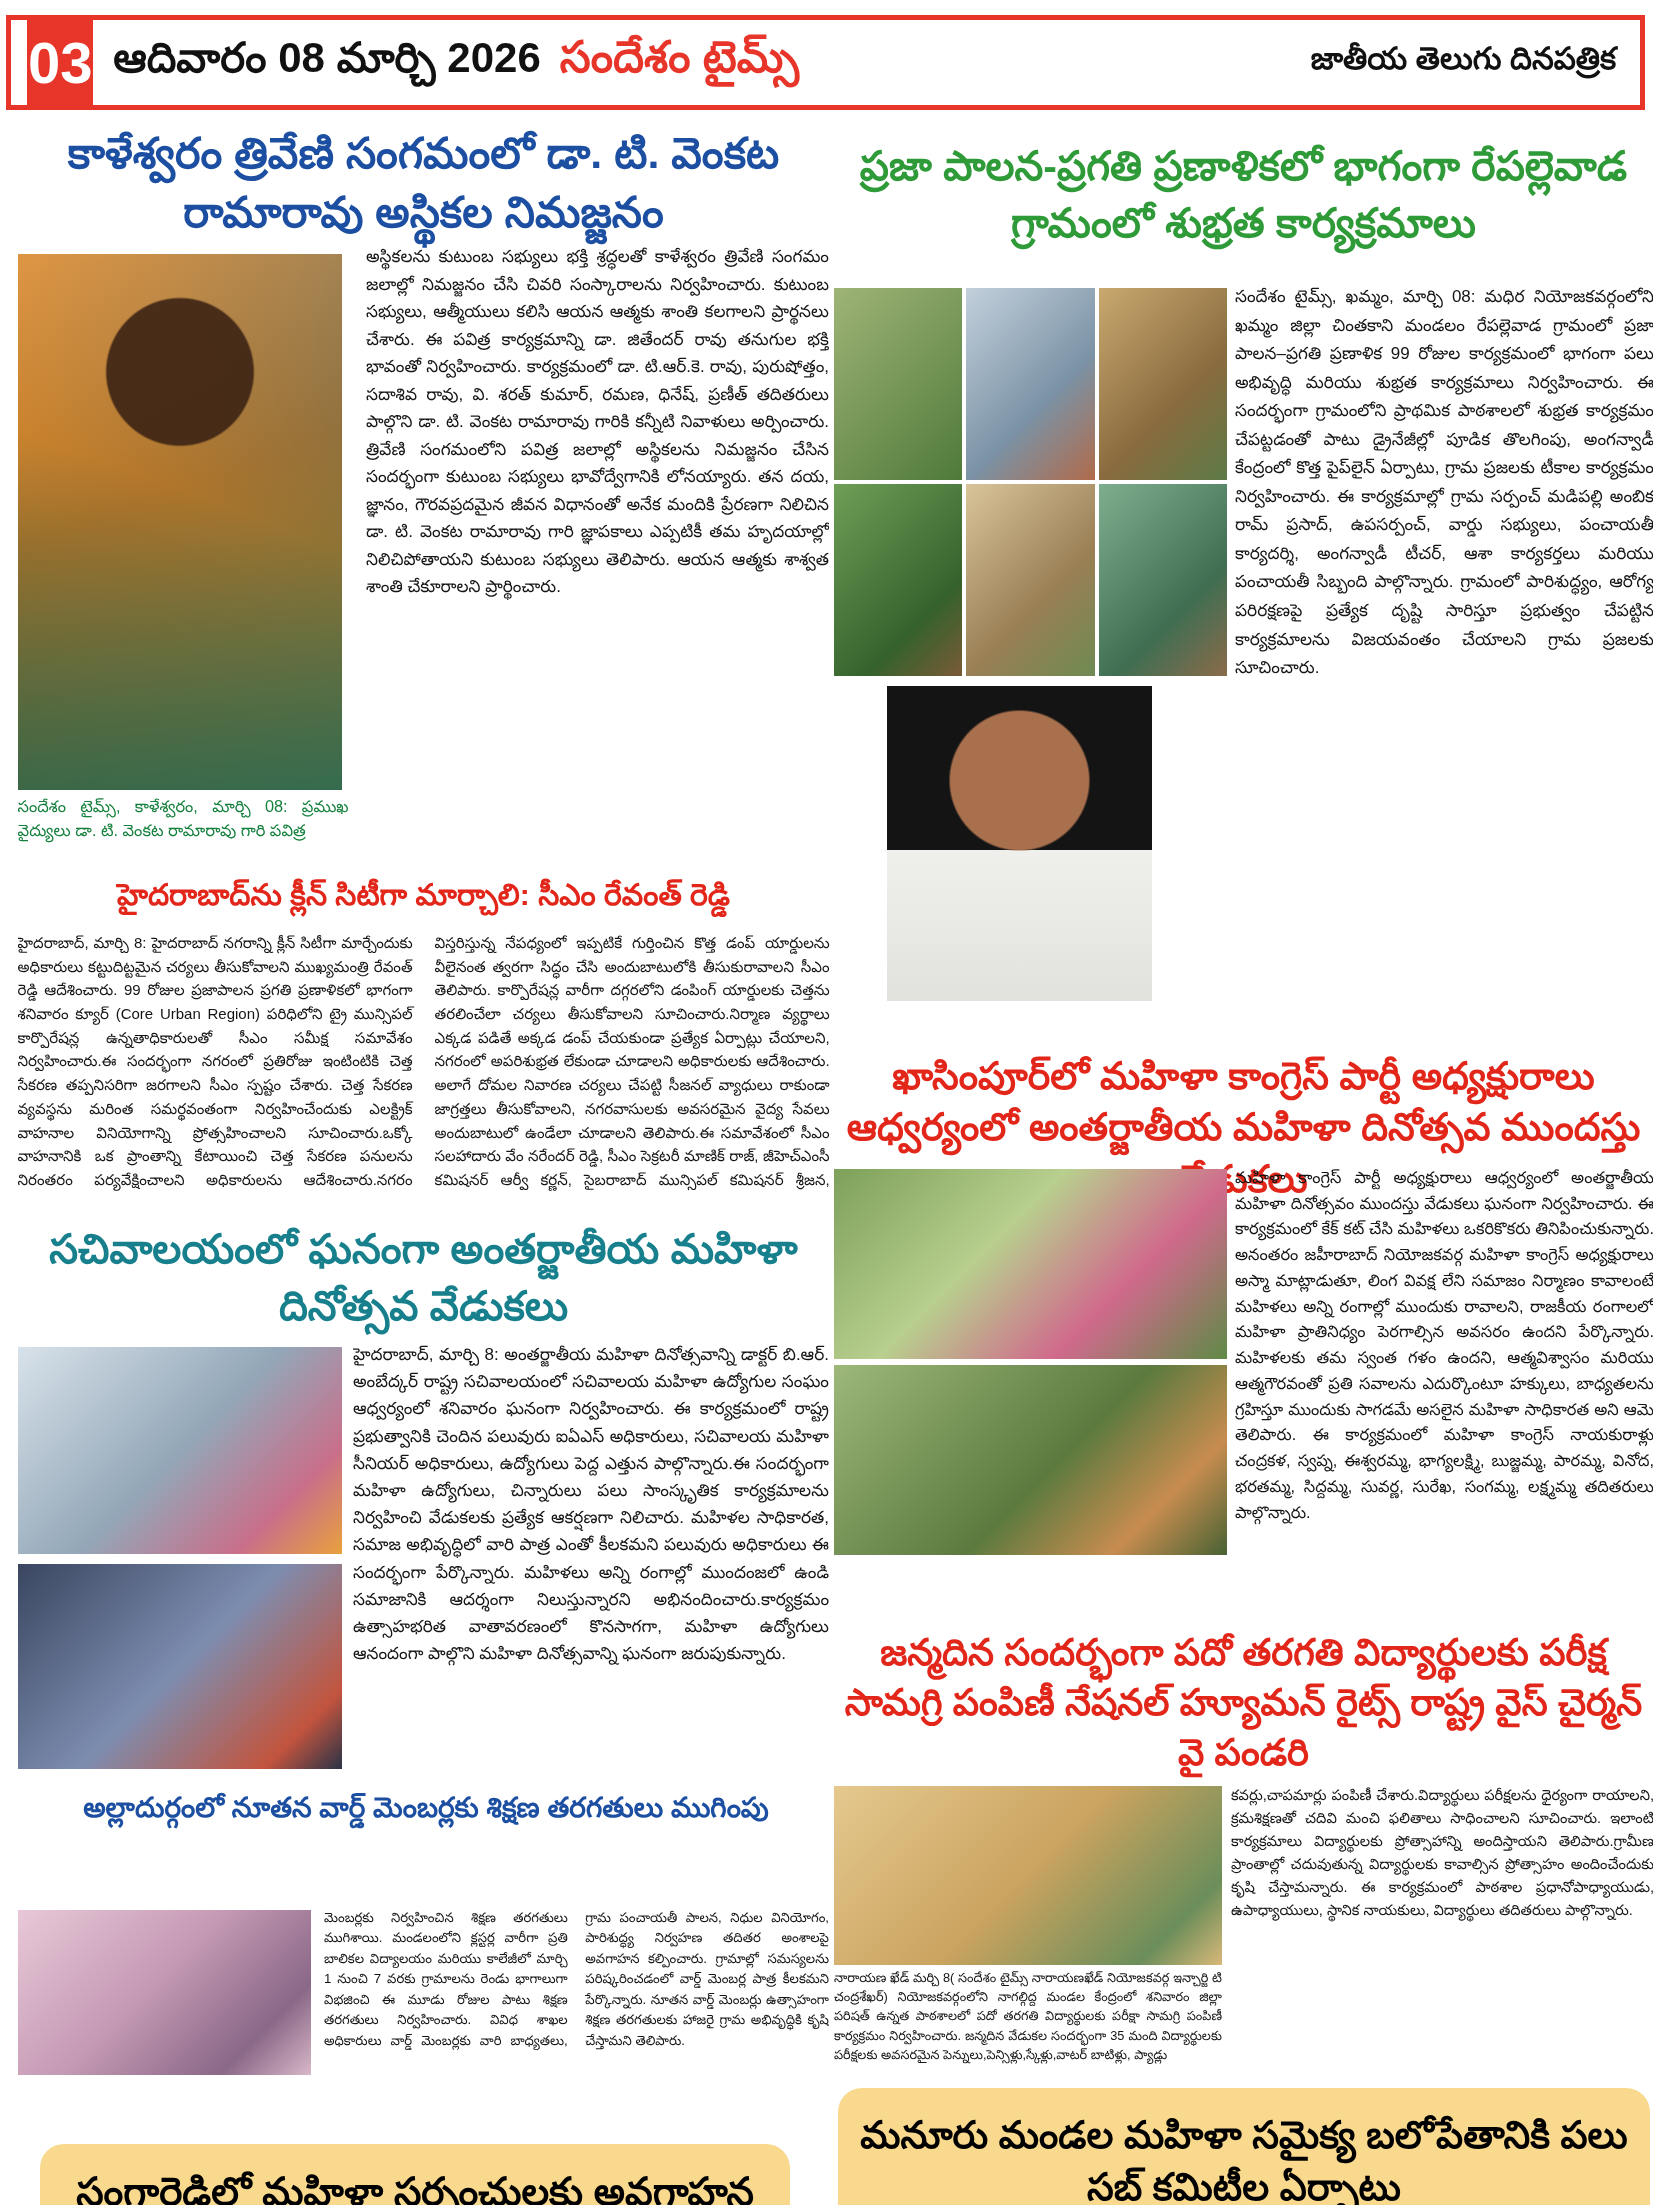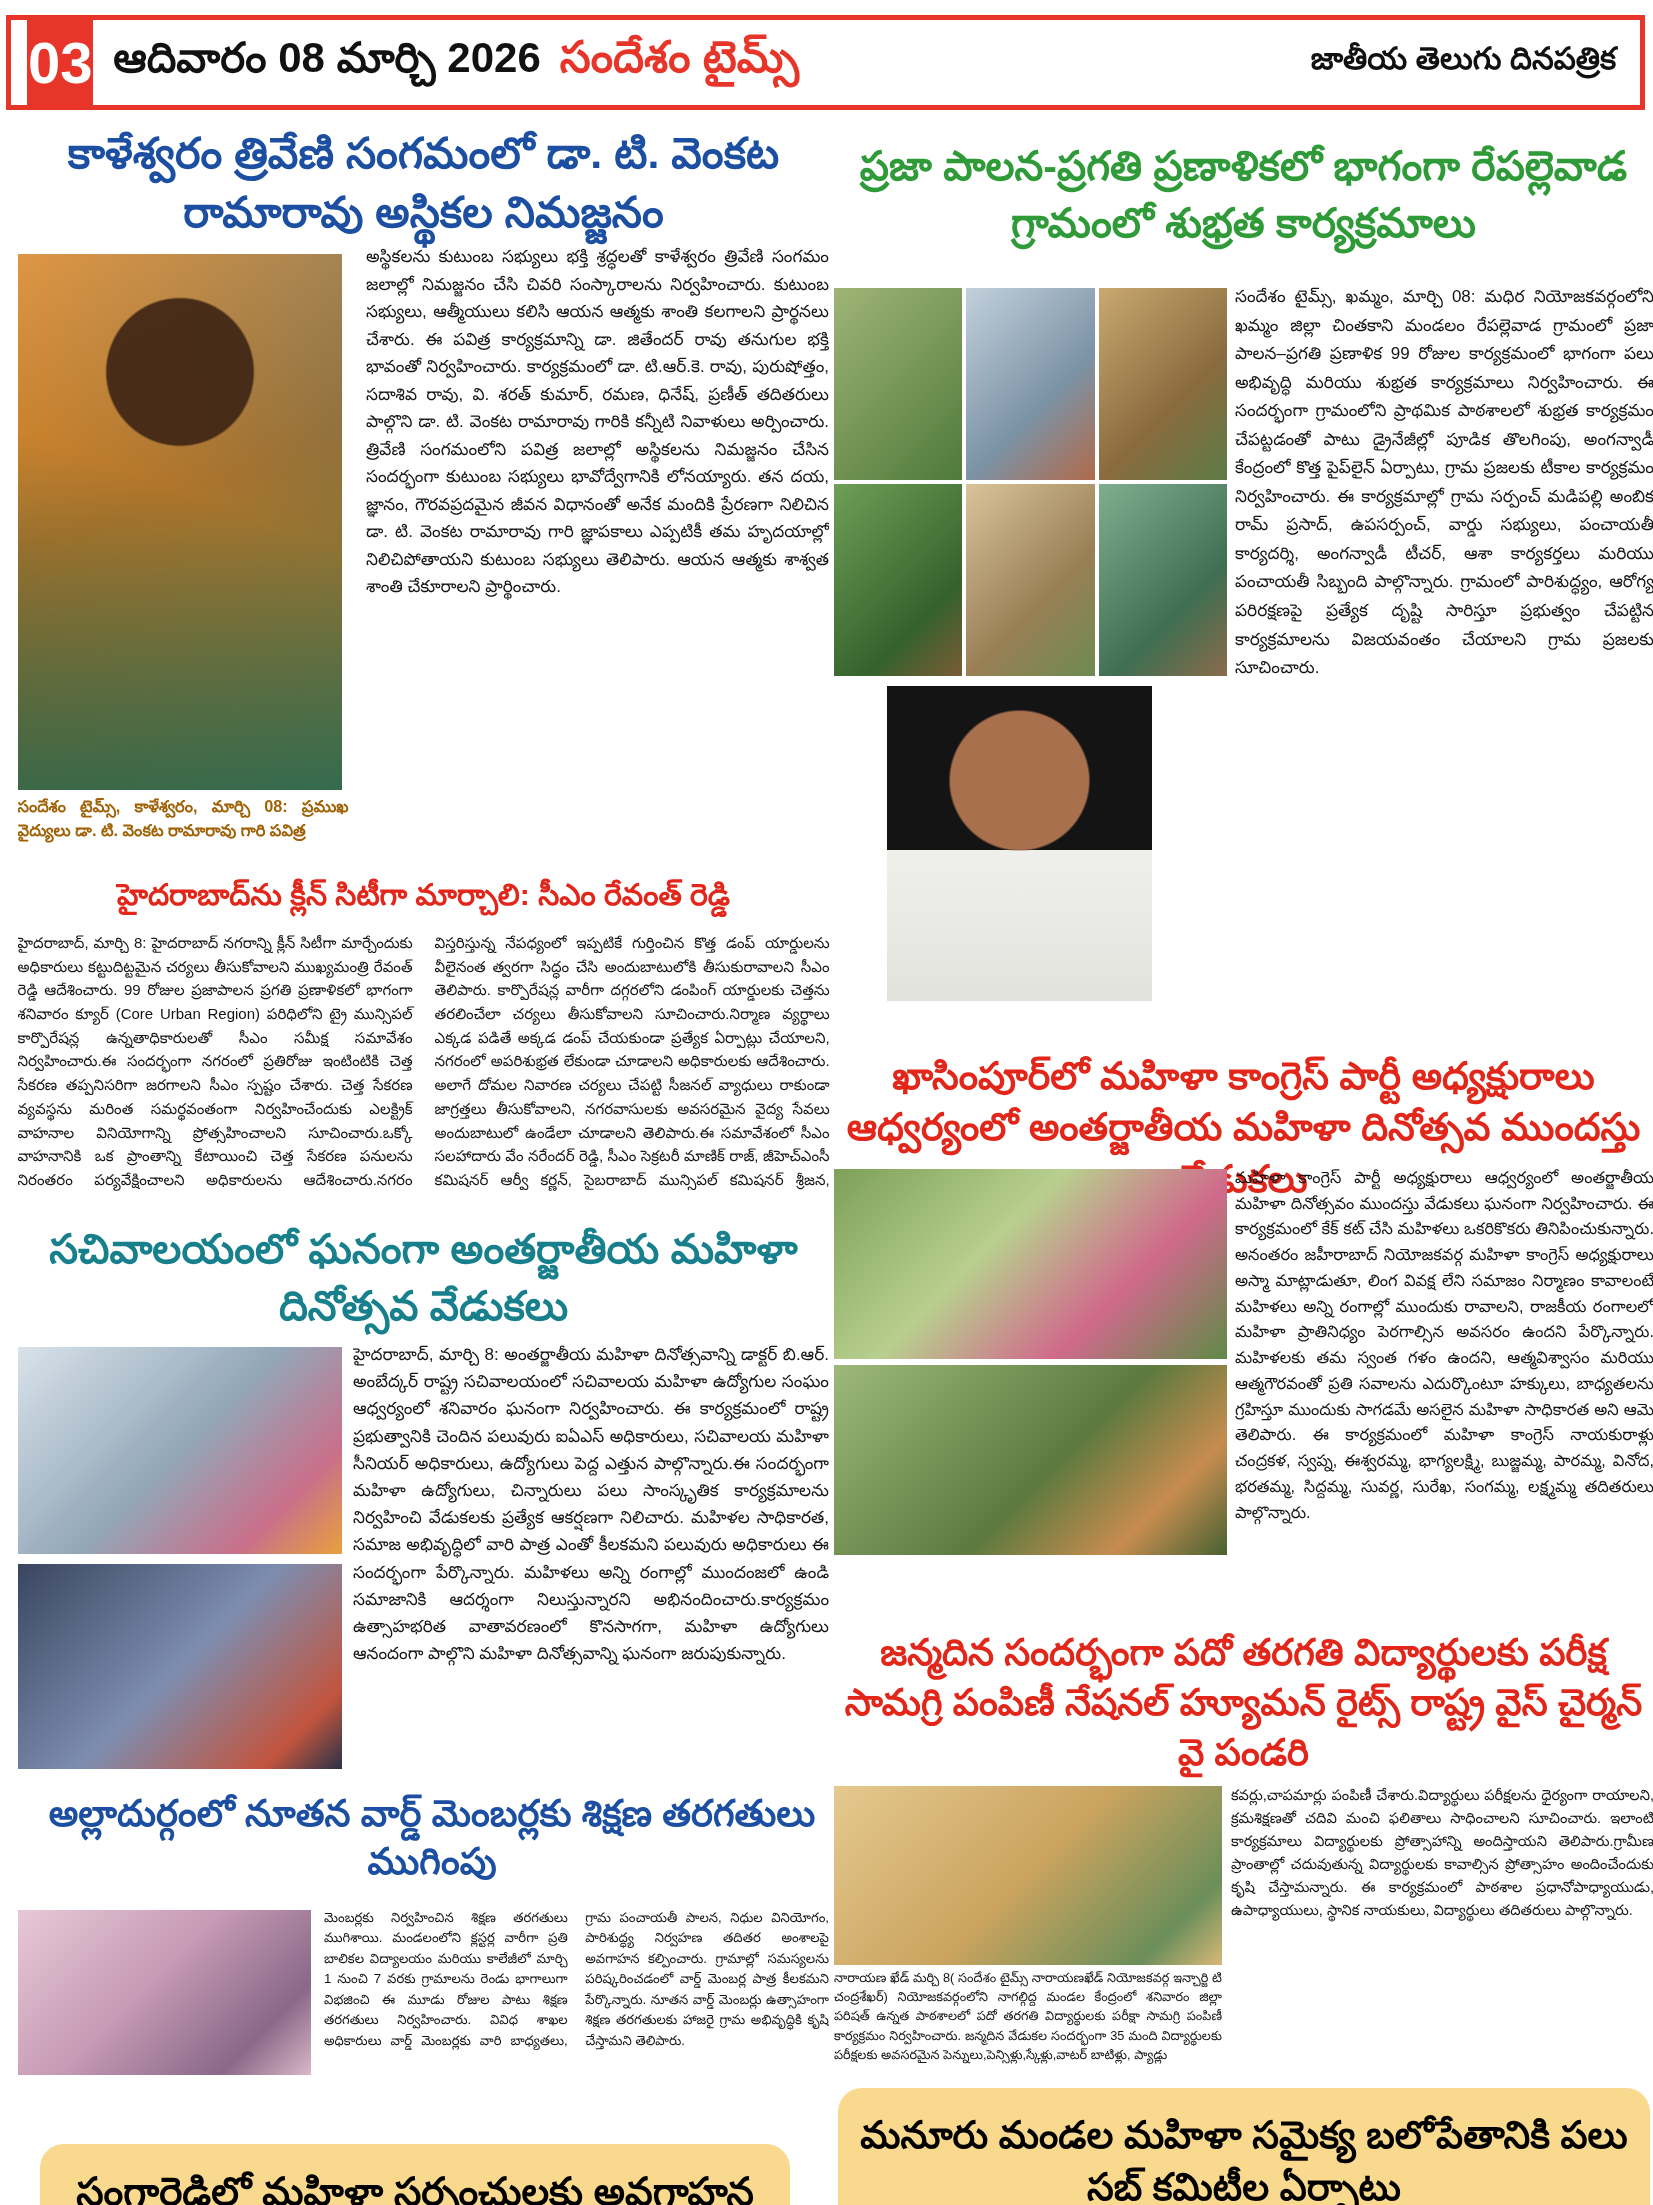--- a/index.html
+++ b/index.html
@@ -17,21 +17,21 @@
 
   
   .abs{position:absolute;}
   .h{font-weight:bold;text-align:center;line-height:1.38;}
   .h-blue{color:#1c4fa1;}
   .h-green{color:#2f9a38;}
   .h-red{color:#e2261a;}
   .h-teal{color:#17808c;}
   .ybox{background:#f9d98d;border-radius:24px;color:#000;padding:21px 13.2px;box-sizing:border-box;}
   .body-txt{color:#141414;text-align:justify;overflow:hidden;}
-  .cap{color:#a16207;text-align:justify;overflow:hidden;font-weight:bold;}
+  .cap{color:#15803d;text-align:justify;overflow:hidden;}
   .ph{overflow:hidden;}
 
   
   .ph-immersion{background:
     radial-gradient(circle 75px at 50% 22%,rgba(60,35,20,.9) 0 97%,rgba(0,0,0,0) 100%),
     linear-gradient(160deg,rgba(255,150,50,.75),rgba(140,80,30,.55) 45%,rgba(40,100,80,.8)),
     linear-gradient(20deg,#2f7d4f,#d8a13a 55%,#3e8ea1);}
   .collage{display:grid;grid-template-columns:1fr 1fr 1fr;grid-template-rows:1fr 1fr;gap:4.4px;background:#fff;}
   .cgc1{background:linear-gradient(135deg,#9fb477,#4f7a3a);}
   .cgc2{background:linear-gradient(135deg,#c3d0dc,#7b93a6 60%,#b06a4a);}
@@ -67,21 +67,21 @@
   <div class="abs body-txt" style="left:366px;top:243px;width:463px;height:635px;font-size:17px;line-height:1.62;">అస్థికలను కుటుంబ సభ్యులు భక్తి శ్రద్ధలతో కాళేశ్వరం త్రివేణి సంగమం జలాల్లో నిమజ్జనం చేసి చివరి సంస్కారాలను నిర్వహించారు. కుటుంబ సభ్యులు, ఆత్మీయులు కలిసి ఆయన ఆత్మకు శాంతి కలగాలని ప్రార్థనలు చేశారు. ఈ పవిత్ర కార్యక్రమాన్ని డా. జితేందర్ రావు తనుగుల భక్తి భావంతో నిర్వహించారు. కార్యక్రమంలో డా. టి.ఆర్.కె. రావు, పురుషోత్తం, సదాశివ రావు, వి. శరత్ కుమార్, రమణ, ధినేష్, ప్రణీత్ తదితరులు పాల్గొని డా. టి. వెంకట రామారావు గారికి కన్నీటి నివాళులు అర్పించారు. త్రివేణి సంగమంలోని పవిత్ర జలాల్లో అస్థికలను నిమజ్జనం చేసిన సందర్భంగా కుటుంబ సభ్యులు భావోద్వేగానికి లోనయ్యారు. తన దయ, జ్ఞానం, గౌరవప్రదమైన జీవన విధానంతో అనేక మందికి ప్రేరణగా నిలిచిన డా. టి. వెంకట రామారావు గారి జ్ఞాపకాలు ఎప్పటికీ తమ హృదయాల్లో నిలిచిపోతాయని కుటుంబ సభ్యులు తెలిపారు. ఆయన ఆత్మకు శాశ్వత శాంతి చేకూరాలని ప్రార్థించారు.</div>
 
   <div class="abs h h-red" style="left:26.5px;top:877px;width:794px;font-size:30px;line-height:1.2;">హైదరాబాద్‌ను క్లీన్ సిటీగా మార్చాలి: సీఎం రేవంత్ రెడ్డి</div>
   <div class="abs body-txt" style="left:17.6px;top:931px;width:812px;height:282px;font-size:15px;line-height:1.58;column-count:2;column-gap:22px;">హైదరాబాద్, మార్చి 8: హైదరాబాద్ నగరాన్ని క్లీన్ సిటీగా మార్చేందుకు అధికారులు కట్టుదిట్టమైన చర్యలు తీసుకోవాలని ముఖ్యమంత్రి రేవంత్ రెడ్డి ఆదేశించారు. 99 రోజుల ప్రజాపాలన ప్రగతి ప్రణాళికలో భాగంగా శనివారం క్యూర్ (Core Urban Region) పరిధిలోని ట్రై మున్సిపల్ కార్పొరేషన్ల ఉన్నతాధికారులతో సీఎం సమీక్ష సమావేశం నిర్వహించారు.ఈ సందర్భంగా నగరంలో ప్రతిరోజు ఇంటింటికి చెత్త సేకరణ తప్పనిసరిగా జరగాలని సీఎం స్పష్టం చేశారు. చెత్త సేకరణ వ్యవస్థను మరింత సమర్థవంతంగా నిర్వహించేందుకు ఎలక్ట్రిక్ వాహనాల వినియోగాన్ని ప్రోత్సహించాలని సూచించారు.ఒక్కో వాహనానికి ఒక ప్రాంతాన్ని కేటాయించి చెత్త సేకరణ పనులను నిరంతరం పర్యవేక్షించాలని అధికారులను ఆదేశించారు.నగరం విస్తరిస్తున్న నేపధ్యంలో ఇప్పటికే గుర్తించిన కొత్త డంప్ యార్డులను వీలైనంత త్వరగా సిద్ధం చేసి అందుబాటులోకి తీసుకురావాలని సీఎం తెలిపారు. కార్పొరేషన్ల వారీగా దగ్గరలోని డంపింగ్ యార్డులకు చెత్తను తరలించేలా చర్యలు తీసుకోవాలని సూచించారు.నిర్మాణ వ్యర్థాలు ఎక్కడ పడితే అక్కడ డంప్ చేయకుండా ప్రత్యేక ఏర్పాట్లు చేయాలని, నగరంలో అపరిశుభ్రత లేకుండా చూడాలని అధికారులకు ఆదేశించారు. అలాగే దోమల నివారణ చర్యలు చేపట్టి సీజనల్ వ్యాధులు రాకుండా జాగ్రత్తలు తీసుకోవాలని, నగరవాసులకు అవసరమైన వైద్య సేవలు అందుబాటులో ఉండేలా చూడాలని తెలిపారు.ఈ సమావేశంలో సీఎం సలహాదారు వేం నరేందర్ రెడ్డి, సీఎం సెక్రటరీ మాణిక్ రాజ్, జీహెచ్ఎంసీ కమిషనర్ ఆర్వీ కర్ణన్, సైబరాబాద్ మున్సిపల్ కమిషనర్ శ్రీజన, మల్కాజిగిరి మున్సిపల్ కమిషనర్ వినయ్ కృష్ణారెడ్డి, హెచ్ఎండీఏ కమిషనర్ సర్ఫరాజ్ అహ్మద్, హైడ్రా కమిషనర్ రంగనాథ్ తదితర ఉన్నతాధికారులు పాల్గొన్నారు.</div>
 
   <div class="abs h h-teal" style="left:26.5px;top:1221px;width:794px;font-size:41px;">సచివాలయంలో ఘనంగా అంతర్జాతీయ మహిళా దినోత్సవ వేడుకలు</div>
   <div class="abs ph ph-sach1" style="left:17.6px;top:1347px;width:324px;height:207px;"></div>
   <div class="abs ph ph-sach2" style="left:17.6px;top:1564px;width:324px;height:205px;"></div>
   <div class="abs body-txt" style="left:353px;top:1341px;width:476px;height:430px;font-size:17px;line-height:1.6;">హైదరాబాద్, మార్చి 8: అంతర్జాతీయ మహిళా దినోత్సవాన్ని డాక్టర్ బి.ఆర్. అంబేద్కర్ రాష్ట్ర సచివాలయంలో సచివాలయ మహిళా ఉద్యోగుల సంఘం ఆధ్వర్యంలో శనివారం ఘనంగా నిర్వహించారు. ఈ కార్యక్రమంలో రాష్ట్ర ప్రభుత్వానికి చెందిన పలువురు ఐఏఎస్ అధికారులు, సచివాలయ మహిళా సీనియర్ అధికారులు, ఉద్యోగులు పెద్ద ఎత్తున పాల్గొన్నారు.ఈ సందర్భంగా మహిళా ఉద్యోగులు, చిన్నారులు పలు సాంస్కృతిక కార్యక్రమాలను నిర్వహించి వేడుకలకు ప్రత్యేక ఆకర్షణగా నిలిచారు. మహిళల సాధికారత, సమాజ అభివృద్ధిలో వారి పాత్ర ఎంతో కీలకమని పలువురు అధికారులు ఈ సందర్భంగా పేర్కొన్నారు. మహిళలు అన్ని రంగాల్లో ముందంజలో ఉండి సమాజానికి ఆదర్శంగా నిలుస్తున్నారని అభినందించారు.కార్యక్రమం ఉత్సాహభరిత వాతావరణంలో కొనసాగగా, మహిళా ఉద్యోగులు ఆనందంగా పాల్గొని మహిళా దినోత్సవాన్ని ఘనంగా జరుపుకున్నారు.</div>
 
-  <div class="abs h h-blue" style="left:35px;top:1790px;width:794px;font-size:37px;line-height:1.3;">అల్లాదుర్గంలో నూతన వార్డ్ మెంబర్లకు శిక్షణ తరగతులు ముగింపు</div>
+  <div class="abs h h-blue" style="left:29px;top:1790px;width:794px;font-size:28px;line-height:1.3;">అల్లాదుర్గంలో నూతన వార్డ్ మెంబర్లకు శిక్షణ తరగతులు ముగింపు</div>
   <div class="abs ph ph-alla" style="left:17.6px;top:1910px;width:293px;height:165px;"></div>
   <div class="abs body-txt" style="left:324px;top:1908px;width:505px;height:234px;font-size:13.2px;line-height:1.55;column-count:2;column-gap:17.6px;">మెంబర్లకు నిర్వహించిన శిక్షణ తరగతులు ముగిశాయి. మండలంలోని క్లస్టర్ల వారీగా ప్రతి బాలికల విద్యాలయం మరియు కాలేజీలో మార్చి 1 నుంచి 7 వరకు గ్రామాలను రెండు భాగాలుగా విభజించి ఈ మూడు రోజుల పాటు శిక్షణ తరగతులు నిర్వహించారు. వివిధ శాఖల అధికారులు వార్డ్ మెంబర్లకు వారి బాధ్యతలు, గ్రామ పంచాయతీ పాలన, నిధుల వినియోగం, పారిశుద్ధ్య నిర్వహణ తదితర అంశాలపై అవగాహన కల్పించారు. గ్రామాల్లో సమస్యలను పరిష్కరించడంలో వార్డ్ మెంబర్ల పాత్ర కీలకమని పేర్కొన్నారు. నూతన వార్డ్ మెంబర్లు ఉత్సాహంగా శిక్షణ తరగతులకు హాజరై గ్రామ అభివృద్ధికి కృషి చేస్తామని తెలిపారు.</div>
 
   <div class="abs h ybox" style="left:40px;top:2144px;width:750px;font-size:39px;">సంగారెడ్డిలో మహిళా సర్పంచులకు అవగాహన కార్యక్రమం</div>
 
   <div class="abs h h-green" style="left:842px;top:138px;width:803px;font-size:41px;">ప్రజా పాలన-ప్రగతి ప్రణాళికలో భాగంగా రేపల్లెవాడ గ్రామంలో శుభ్రత కార్యక్రమాలు</div>
   <div class="abs ph collage" style="left:834px;top:288px;width:393px;height:388px;">
     <div class="cgc1"></div>
     <div class="cgc2"></div>
     <div class="cgc3"></div>

